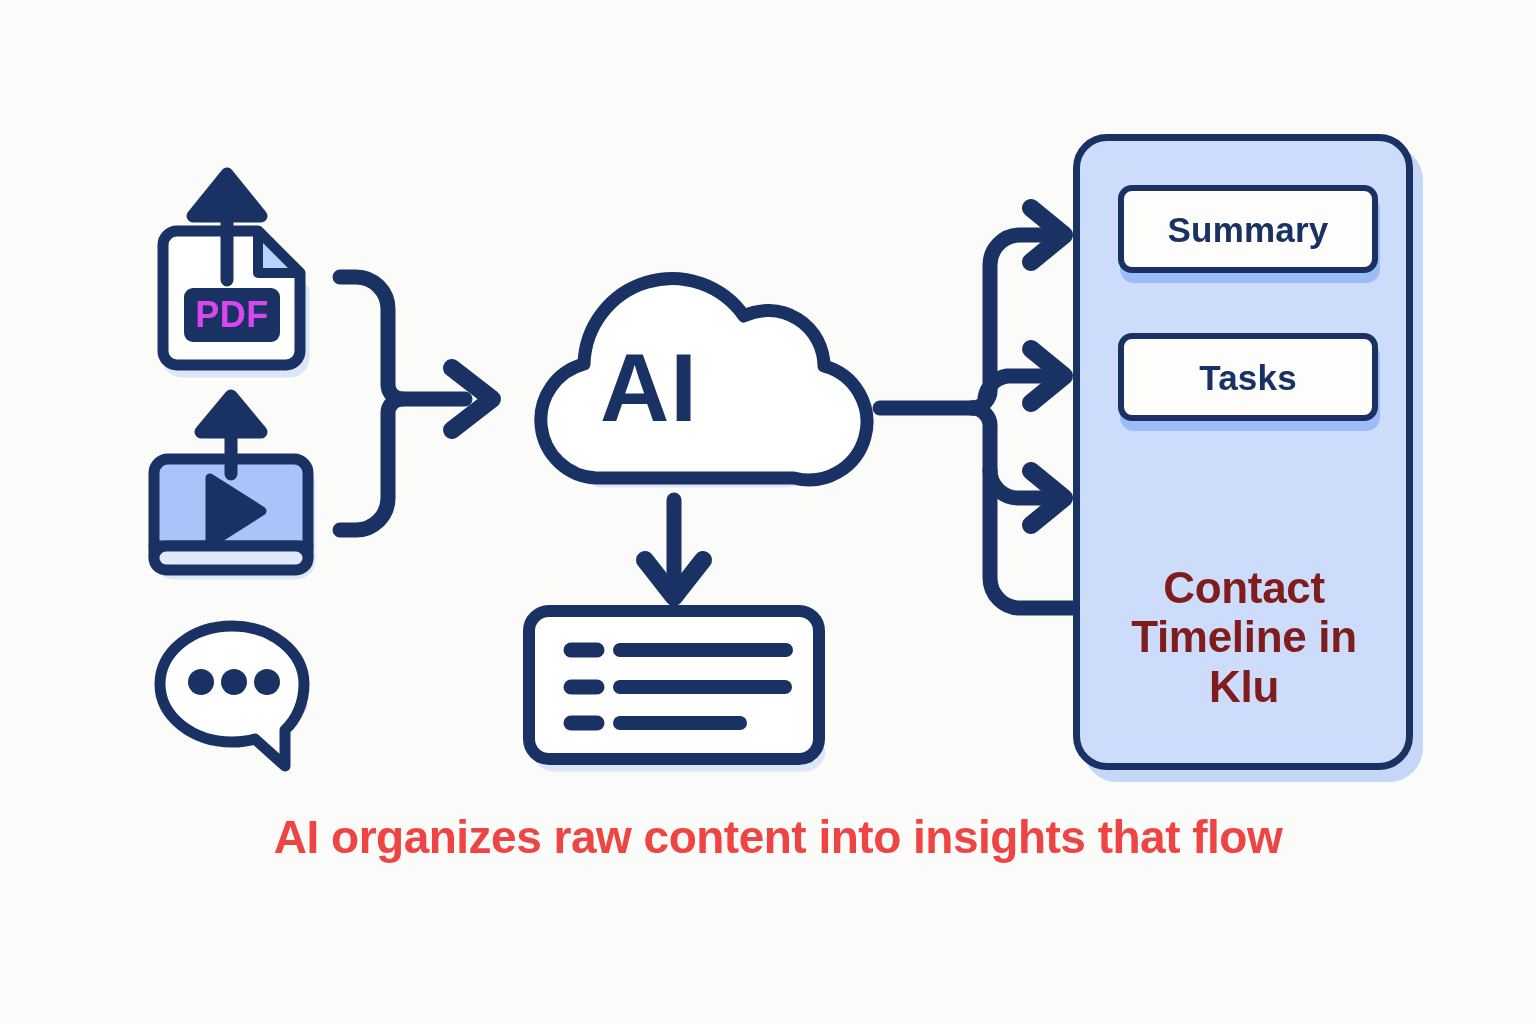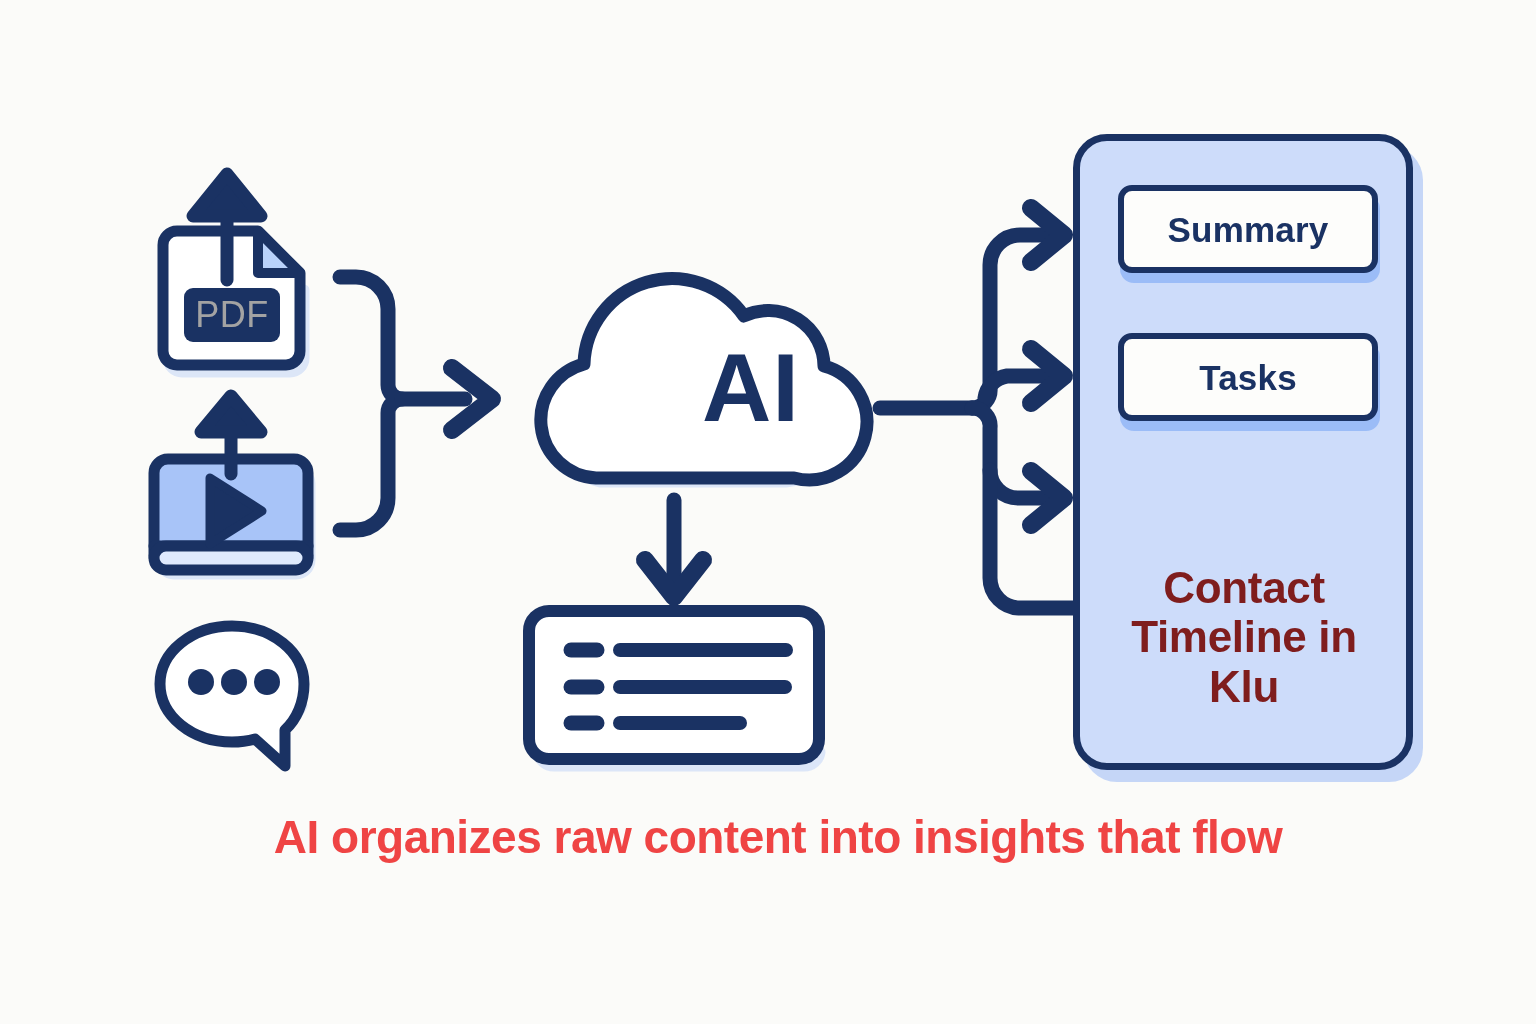--- a/index.html
+++ b/index.html
@@ -108,34 +108,34 @@
     top: 288px;
     width: 96px;
     height: 54px;
     background: #1a3263;
     border-radius: 9px;
     display: flex;
     align-items: center;
     justify-content: center;
   }
   .pdf-badge span {
-    color: #a3a3a3;
+    color: #d946ef;
     font-size: 36px;
-    font-weight: normal;
+    font-weight: bold;
     letter-spacing: 0.5px;
     line-height: 1;
   }
 
   
   .ai-text {
     position: absolute;
     left: 600px;
     top: 340px;
     width: 200px;
-    text-align: right;
+    text-align: left;
     color: #1a3263;
     font-size: 96px;
     font-weight: bold;
     letter-spacing: 1px;
     line-height: 1;
   }
 
   
   .caption {
     position: absolute;

